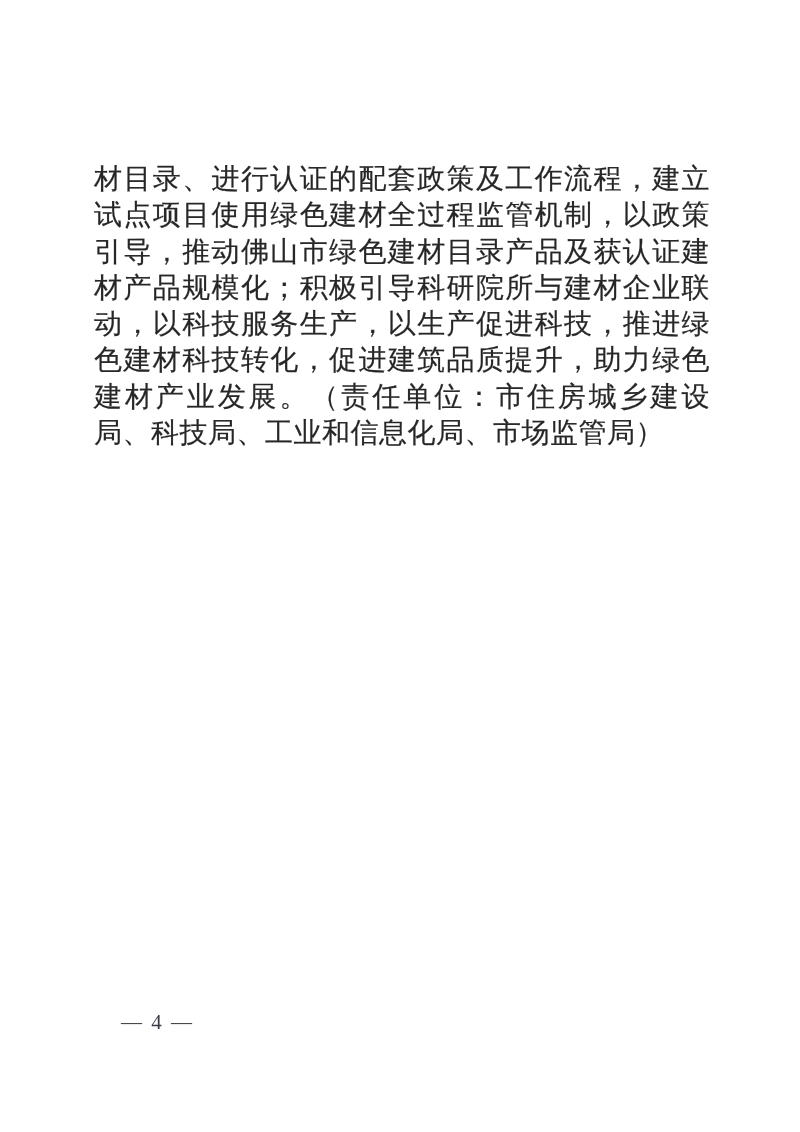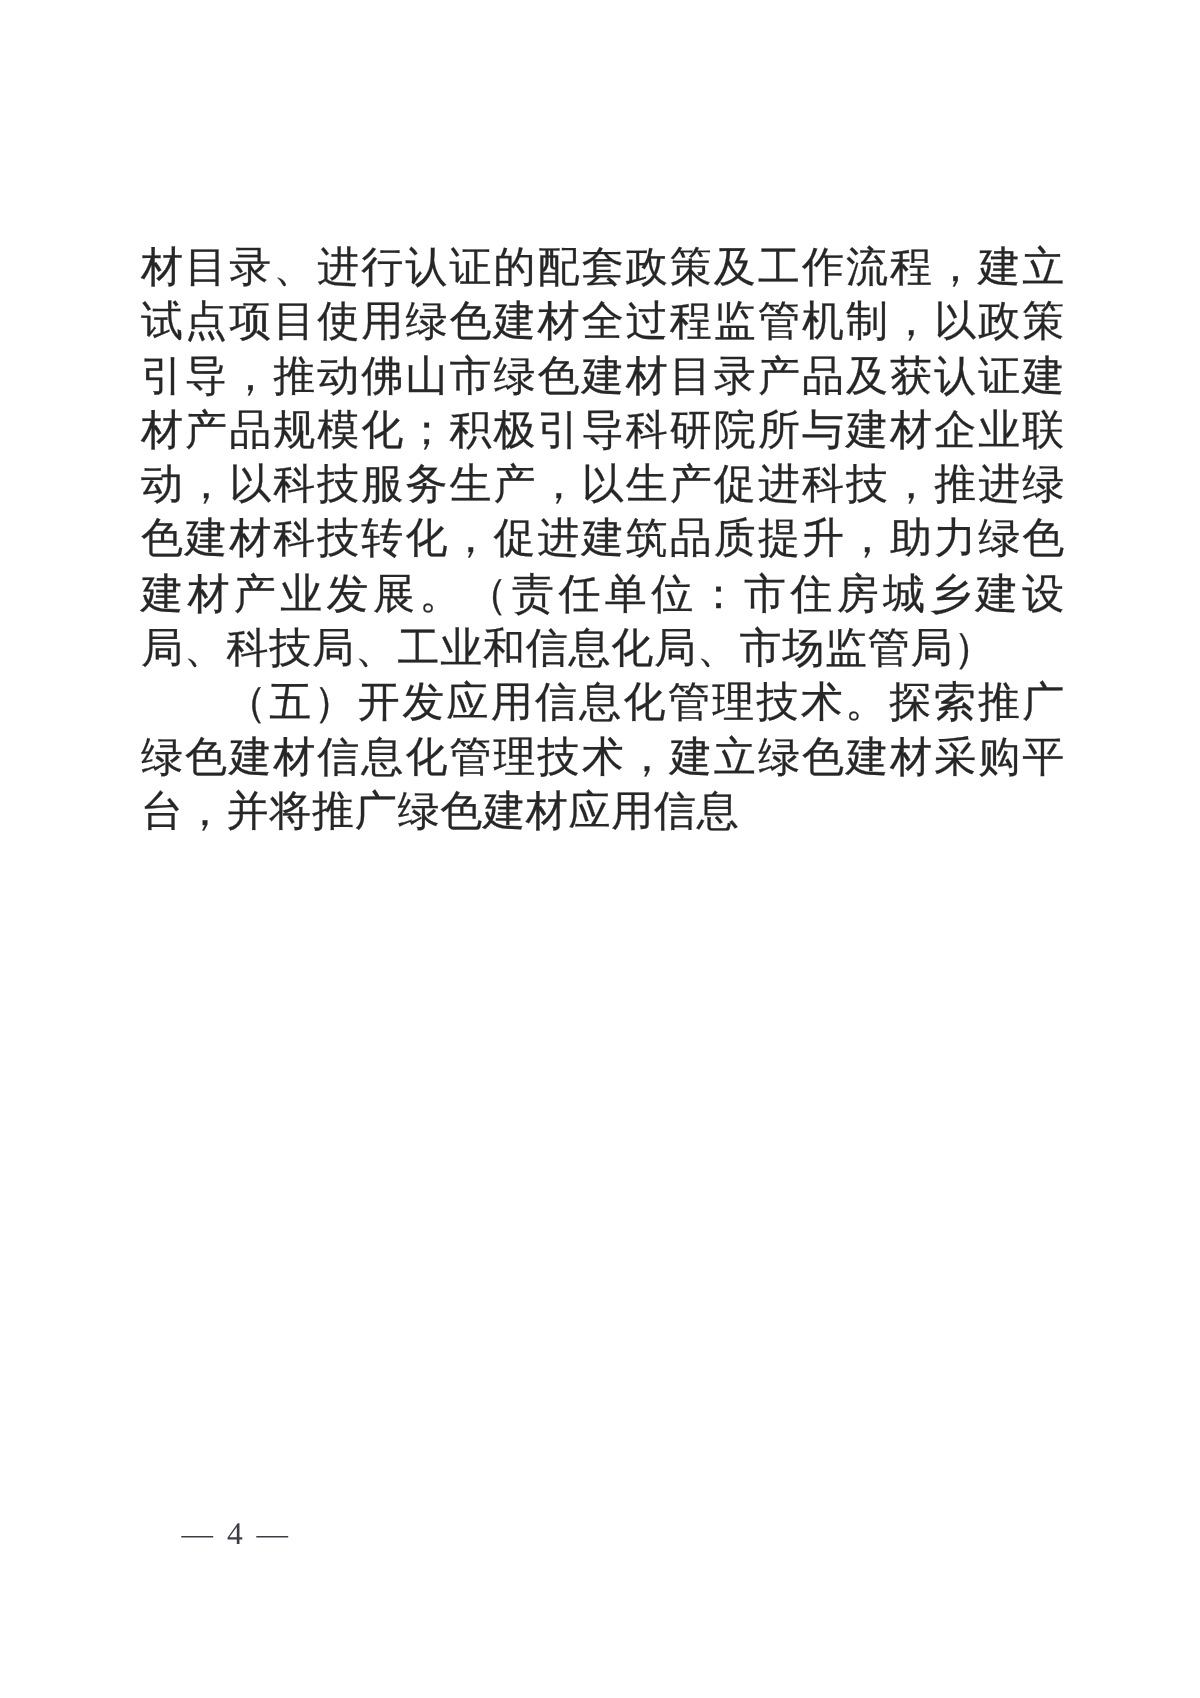--- a/index.html
+++ b/index.html
@@ -45,16 +45,15 @@
     letter-spacing: 2px;
     white-space: pre;
   }
 </style>
 </head>
 <body>
 
 <div class="page">
   <div class="doc-body">
     <p class="para continuation">材目录、进行认证的配套政策及工作流程，建立试点项目使用绿色建材全过程监管机制，以政策引导，推动佛山市绿色建材目录产品及获认证建材产品规模化；积极引导科研院所与建材企业联动，以科技服务生产，以生产促进科技，推进绿色建材科技转化，促进建筑品质提升，助力绿色建材产业发展。（责任单位：市住房城乡建设局、科技局、工业和信息化局、市场监管局）</p>
-    <p class="para">（五）开发应用信息化管理技术。探索推广绿色建材信息化管理技术，建立绿色建材采购平台，并将推广绿色建材应用信息</p>
   </div>
   <div class="page-number">— 4 —</div>
 </div>
 
 </body></html>

